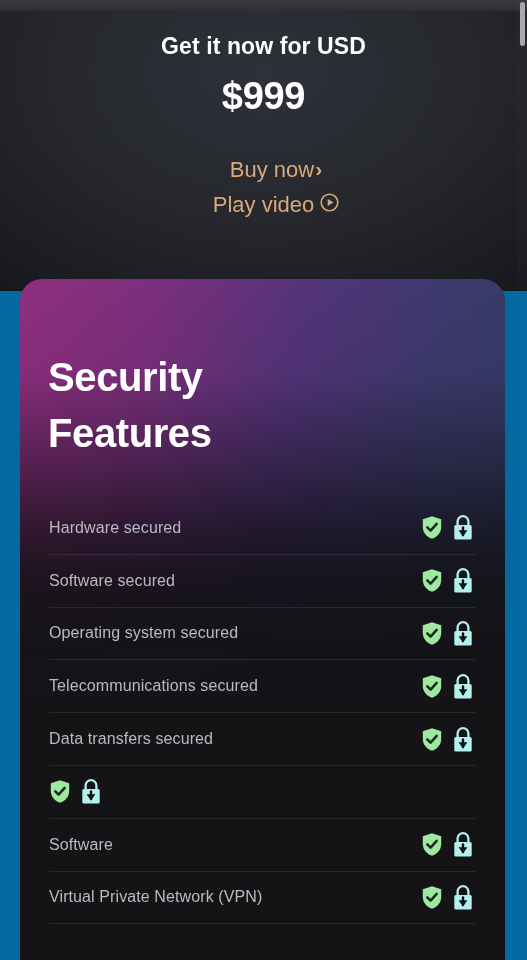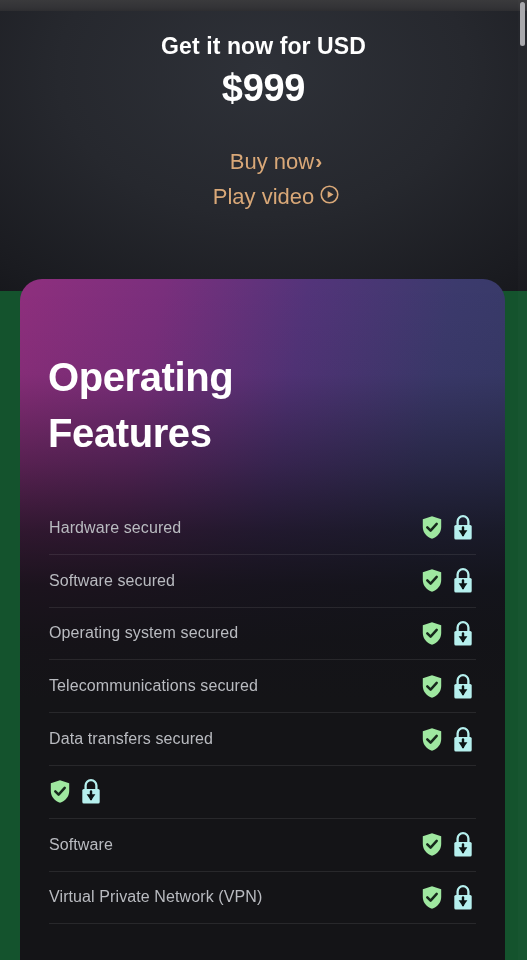--- a/index.html
+++ b/index.html
@@ -43,21 +43,21 @@
     background: #a9a9ad;
     z-index: 46;
   }
 
   
   #viewport {
     position: absolute;
     top: 11px; left: 0;
     width: 527px;
     height: 949px;
-    background: #14532d;
+    background: #0369a1;
     overflow: hidden;
   }
 
   
   #hero {
     position: absolute;
     top: 0; left: 0;
     width: 527px;
     height: 280px;
     background:
@@ -73,21 +73,21 @@
     font-weight: bold;
     color: #ffffff;
     letter-spacing: 0.1px;
     line-height: 30px;
   }
   .hero-price {
     font-size: 38px;
     font-weight: bold;
     color: #ffffff;
     line-height: 50px;
-    margin-top: 2px;
+    margin-top: 10px;
     letter-spacing: -0.3px;
   }
   .hero-links {
     margin-top: 30px;
   }
   .hero-link {
     display: block;
     font-size: 22px;
     color: #d9a878;
     line-height: 33px;
@@ -210,21 +210,21 @@
           </span>
         </a>
 
       </div>
     </div>
   </div>
 
   <div id="feature-card">
 
     <div id="card-title">
-      <span class="ln">Operating</span>
+      <span class="ln">Security</span>
       <span class="ln">Features</span>
     </div>
 
     <div id="feature-list">
 
     <div class="feature-row">
           <span class="feature-label">Hardware secured</span>
           <span class="feature-icons">
             <span>
               <svg class="icon-shield" width="22" height="25" viewBox="0 0 22 25" aria-hidden="true">

